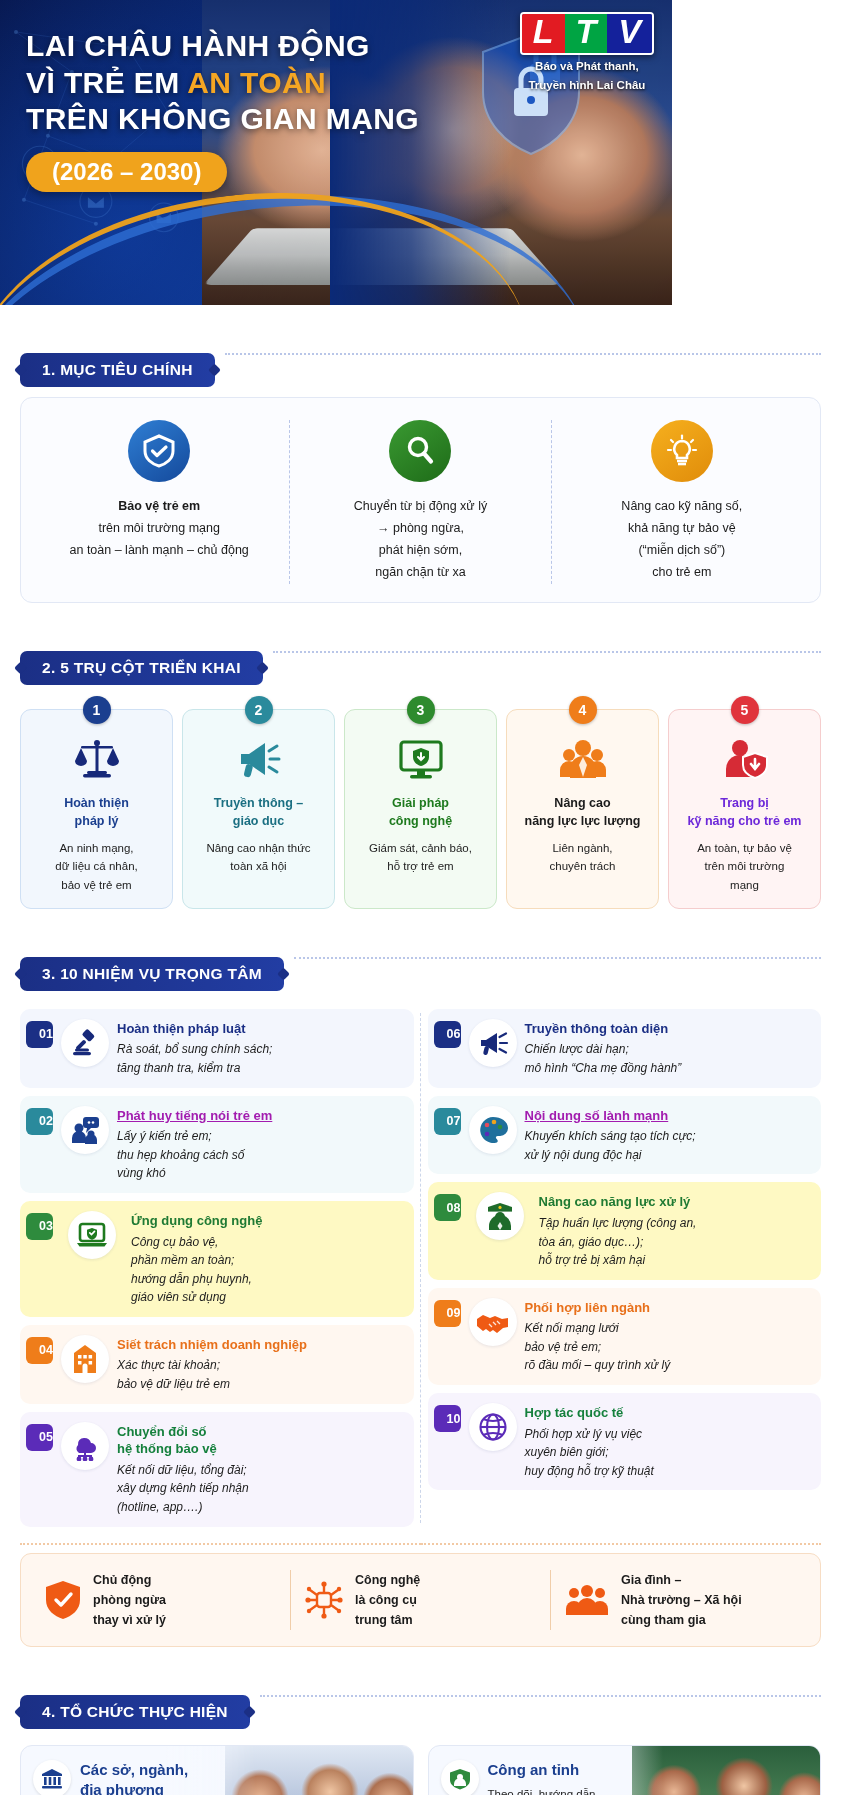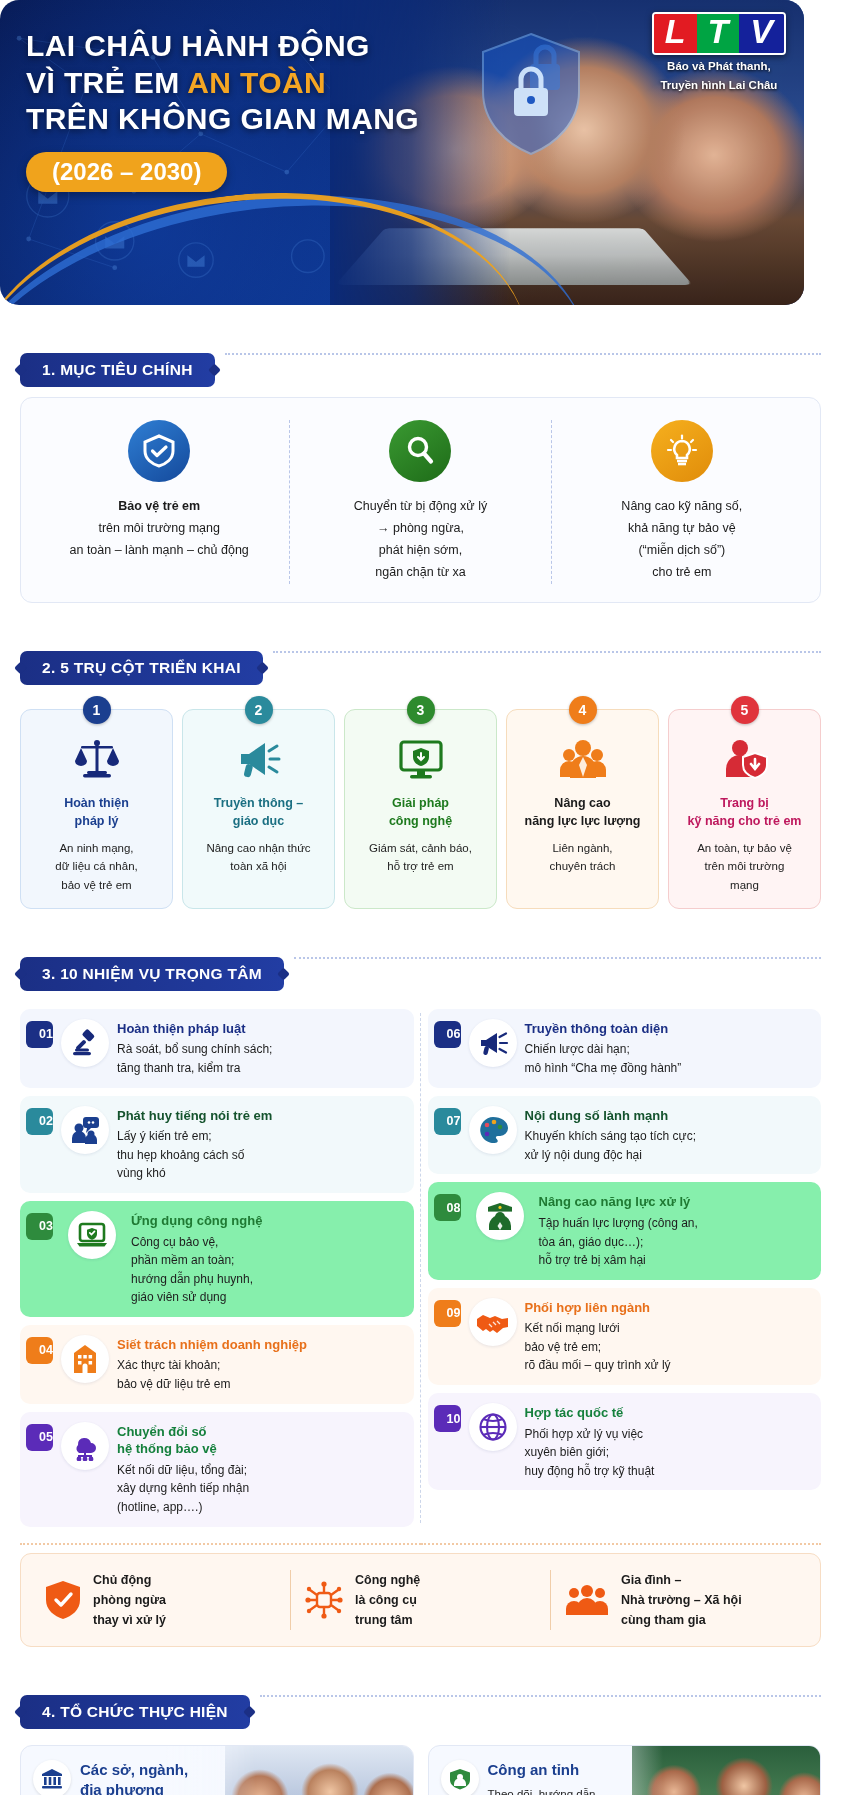--- a/index.html
+++ b/index.html
@@ -6,27 +6,26 @@
   body {
     width: 841px; height: 1795px;
     font-family: "Liberation Sans", sans-serif;
     background: #ffffff;
     overflow: hidden;
     position: relative;
   }
 
   
   .hero {
-    position: relative; width: 804px; height: 305px;
+    position: relative; width: 672px; height: 305px;
     background:
       radial-gradient(circle at 78% 30%, rgba(30,110,220,.55) 0%, rgba(10,40,120,0) 42%),
       radial-gradient(circle at 18% 75%, rgba(20,80,200,.45) 0%, rgba(8,25,90,0) 48%),
       linear-gradient(120deg, #07174d 0%, #0b2a77 38%, #0d3a96 62%, #071a52 100%);
     overflow: hidden;
-    border-radius: 19px;
   }
   .hero-photo {
     position: absolute; right: 0; top: 0; width: 470px; height: 305px;
     background:
       radial-gradient(ellipse 150px 120px at 120px 150px, #e9b795 0%, #c98f6b 45%, rgba(0,0,0,0) 70%),
       radial-gradient(ellipse 140px 130px at 250px 130px, #f0c6a4 0%, #b9815e 48%, rgba(0,0,0,0) 72%),
       radial-gradient(ellipse 140px 125px at 380px 155px, #e9b795 0%, #b5795a 46%, rgba(0,0,0,0) 70%),
       linear-gradient(180deg, #17306e 0%, #2b4c8e 40%, #6b4a33 72%, #3a2417 100%);
     opacity: .97;
   }
@@ -116,45 +115,45 @@
     font-size:14px; display:flex; align-items:center; justify-content:center;
     box-shadow: 0 1px 3px rgba(0,0,0,.25);
   }
   .pillar .picon { height:54px; display:flex; align-items:center; justify-content:center; margin-bottom:8px; }
   .pillar h4 { font-size:12.5px; line-height:1.45; margin-bottom:9px; }
   .pillar p { font-size:11.5px; color:#222; line-height:1.6; }
   .p1{ background:#f2f7fd; border-color:#cfe0f4; } .p1 .num{ background:#1b3f8f; } .p1 h4{ color:#1b3f8f; }
   .p2{ background:#f1fafb; border-color:#c9e6ea; } .p2 .num{ background:#2a8a9c; } .p2 h4{ color:#1b6f82; }
   .p3{ background:#f3fbf3; border-color:#cbe8c9; } .p3 .num{ background:#2e8b2e; } .p3 h4{ color:#1e7a1e; }
   .p4{ background:#fff8f0; border-color:#f6dcbc; } .p4 .num{ background:#ef7d1a; } .p4 h4{ color:#1b1b1b; }
-  .p5{ background:#fff4f4; border-color:#f5cdcd; } .p5 .num{ background:#e0343c; } .p5 h4{ color:#be185d; }
+  .p5{ background:#fff4f4; border-color:#f5cdcd; } .p5 .num{ background:#e0343c; } .p5 h4{ color:#6d28d9; }
 
   
   .tasks { display:flex; gap:14px; padding-top:8px; }
   .tcol { flex:1; display:flex; flex-direction:column; gap:8px; position:relative; }
   .tcol.right:before{
     content:""; position:absolute; left:-8px; top:4px; bottom:4px; border-left:1px dashed #ccd6ea;
   }
   .task { display:flex; align-items:flex-start; gap:8px; border-radius:10px; padding:10px 10px 10px 6px; }
   .task .badge {
     width:27px; height:27px; border-radius:6px; color:#fff; font-weight:bold; font-size:12.5px;
     display:flex; align-items:center; justify-content:center; flex:0 0 auto; margin-top:2px;padding-left:13px;
   }
   .task .ticon {
     width:48px; height:48px; border-radius:50%; background:#fff; flex:0 0 auto;
     display:flex; align-items:center; justify-content:center;
     box-shadow: 0 1px 3px rgba(30,50,110,.10);
   }
   .task .tbody { padding-top:1px; }
   .task h5 { font-size:13px; margin-bottom:3px; line-height:1.35; }
-  .task p { font-size:12px; color:#1d1d1d; line-height:1.55; }
+  .task p { font-size:12px; color:#1d1d1d; line-height:1.55;font-style:italic; }
 
   .t-navy{ background:#f3f6fd; } .t-navy .badge{ background:#1b2f85; } .t-navy h5{ color:#1b2f85; }
-  .t-teal{ background:#f2f9fb; } .t-teal .badge{ background:#2a8a9c; } .t-teal h5{ color:#14532d; }
-  .t-green{ background:#86efac;gap:15px; } .t-green .badge{ background:#2e8b3d; } .t-green h5{ color:#1f7a33; }
+  .t-teal{ background:#f2f9fb; } .t-teal .badge{ background:#2a8a9c; } .t-teal h5{ color:#a21caf;text-decoration:underline; }
+  .t-green{ background:#fef9c3;gap:15px; } .t-green .badge{ background:#2e8b3d; } .t-green h5{ color:#1f7a33; }
   .t-orange{ background:#fff7f0; } .t-orange .badge{ background:#ef7d1a; } .t-orange h5{ color:#e8701a; }
   .t-purple{ background:#f7f4fd; } .t-purple .badge{ background:#5b2bb8; } .t-purple h5{ color:#15803d; }
 
   
   .hl-head { display:flex; align-items:center; margin: 16px 0 8px; }
   .hl-dots { flex:1; border-top:2px dotted #f2c9a4; }
   .hl-pill {
     background:#ef7519; color:#fff; font-weight:bold; font-size:15px; letter-spacing:.3px;
     padding:8px 26px; border-radius:7px; margin:0 6px; white-space:nowrap;
   }

